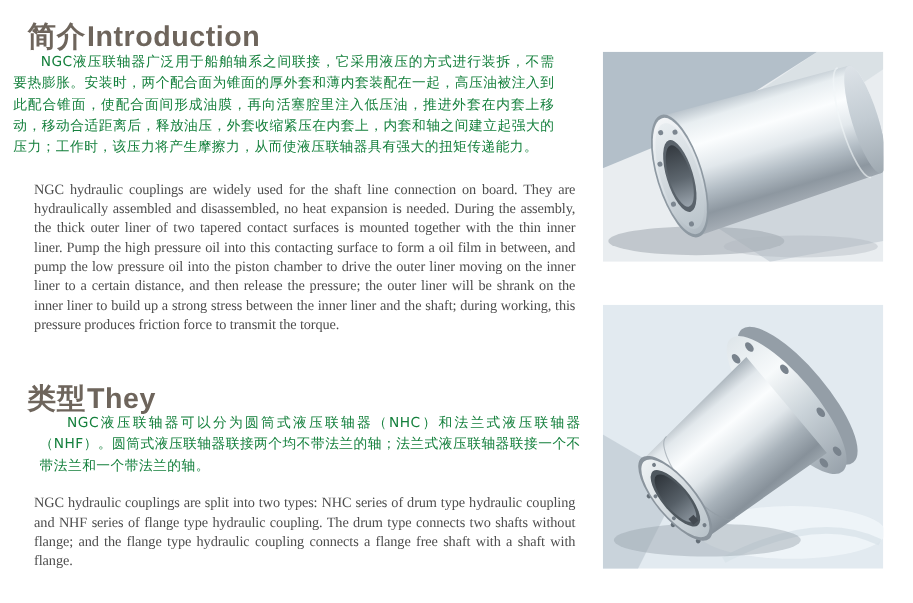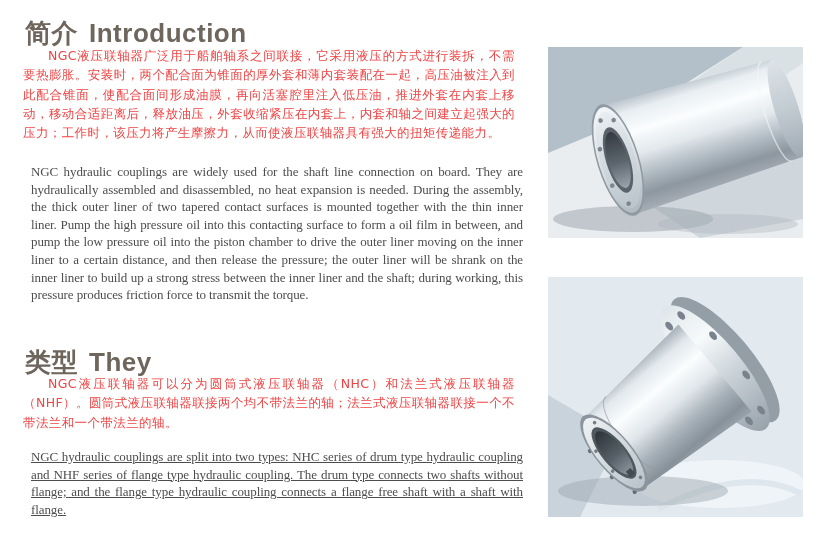--- a/index.html
+++ b/index.html
@@ -7,41 +7,41 @@
     width:830px;height:548px;position:relative;overflow:hidden;
     background:#ffffff;
     font-family:"Liberation Sans","DejaVu Sans",sans-serif;
   }
   .heading{
     position:absolute;left:25px;
     font-family:"Liberation Sans","DejaVu Sans",sans-serif;
     font-weight:700;font-size:26px;line-height:30px;
     color:#6e655c;letter-spacing:0.5px;white-space:nowrap;
   }
-  .heading .en{margin-left:11px;}
+  .heading .en{margin-left:1px;}
   .para-zh{
-    position:absolute;left:23px;width:492px;
+    position:absolute;left:12px;width:492px;
     font-family:"DejaVu Sans","Liberation Sans",sans-serif;
-    font-size:12.5px;line-height:19.3px;color:#ef4444;
+    font-size:12.5px;line-height:19.3px;color:#15803d;
     text-align:justify;text-indent:2em;letter-spacing:0.4px;
     margin:0;
   }
   .para-en{
     position:absolute;left:25px;width:492px;
     font-family:"Liberation Serif","DejaVu Serif",serif;
     font-size:13px;line-height:17.6px;color:#4d4d4d;
     text-align:justify;letter-spacing:-0.1px;
     margin:6px;
   }
   #intro-heading{top:1px;}
   #intro-para-zh{top:46px;}
   #intro-para-en{top:157px;}
   #type-heading{top:330px;}
-  #type-para-zh{top:374px;}
-  #type-para-en{top:442px;text-decoration:underline;}
+  #type-para-zh{top:374px;margin-left:24px;}
+  #type-para-en{top:442px;}
   figure{margin:0;padding:0;position:absolute;}
   #figure-drum{left:548px;top:47px;width:255px;height:191px;}
   #figure-flange{left:548px;top:277px;width:255px;height:240px;}
   figure svg{display:block;width:100%;height:100%;}
 </style>
 </head>
 <body>
 
 <h1 class="heading" id="intro-heading">
   <span class="zh">简介</span><span class="en">Introduction</span>

